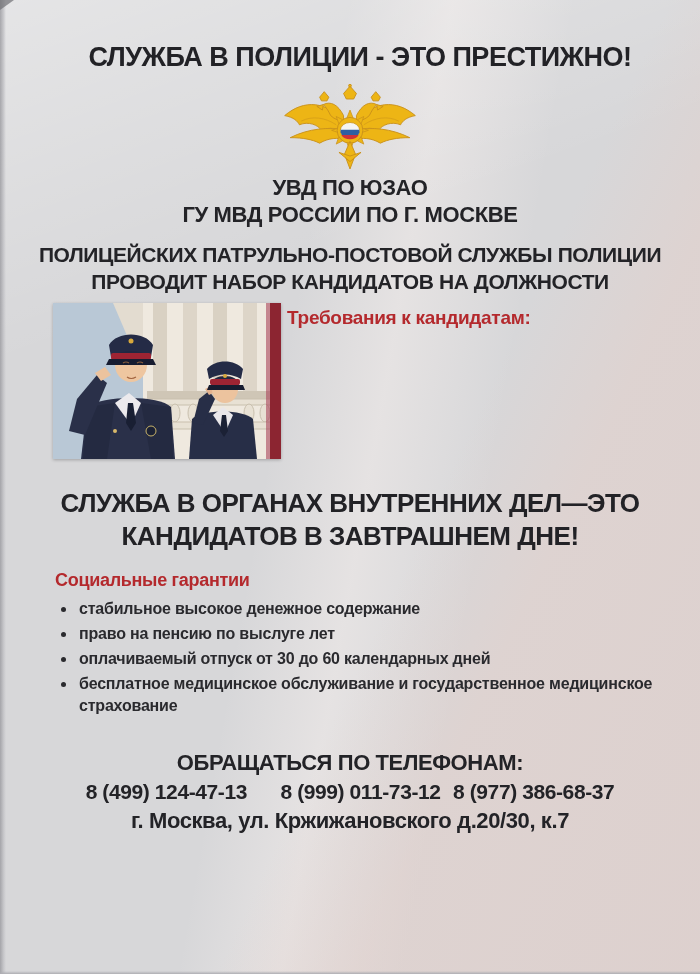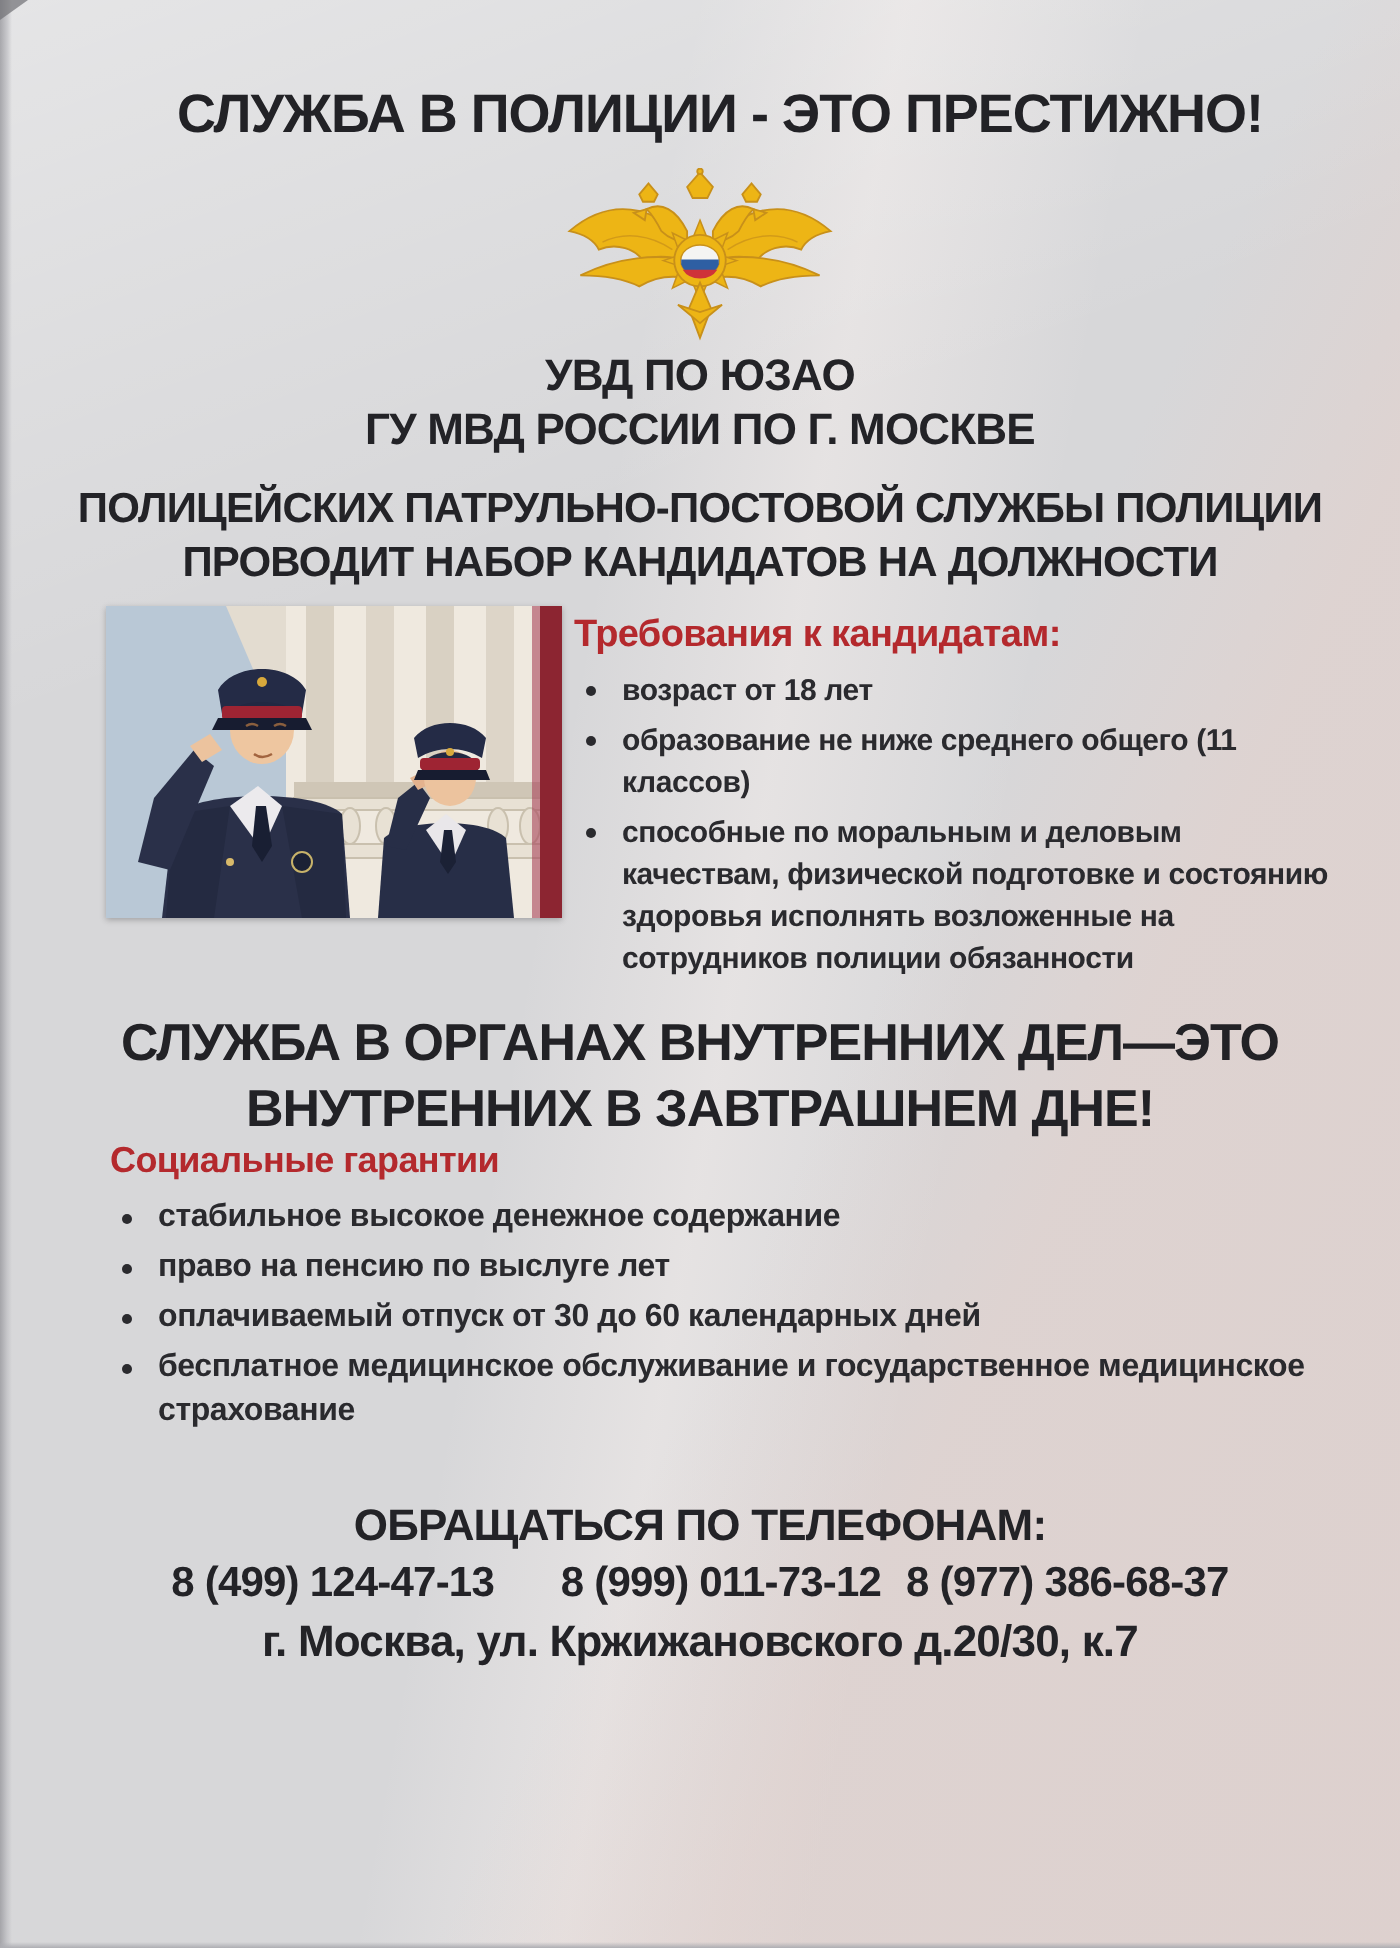--- a/index.html
+++ b/index.html
@@ -87,21 +87,21 @@
     margin-bottom: 4px;
   }
   ul.bullets li::before {
     content: "";
     position: absolute; left: 6px; top: 8px;
     width: 5px; height: 5px; border-radius: 50%;
     background: #2a2a2e;
   }
 
   .slogan {
-    position: absolute; top: 505px; left: 0; width: 100%;
+    position: absolute; top: 487px; left: 0; width: 100%;
     font-size: 26px; font-weight: 700; letter-spacing: -0.5px;
     line-height: 33px; color: #222226;
   }
 
   .benefits { position: absolute; top: 570px; left: 55px; width: 620px; }
   .benefits .red-heading { margin-bottom: 7px; font-size: 18px; }
   .benefits ul.bullets li { font-size: 16px; line-height: 22px; margin-bottom: 3px; }
   .benefits ul.bullets li::before { top: 9px; }
 
   .contacts {
@@ -255,31 +255,26 @@
 
           <path d="M70,60 q3,-2 6,0" stroke="#8a5f3e" stroke-width="1.2" fill="none"></path>
           <path d="M84,60 q3,-2 6,0" stroke="#8a5f3e" stroke-width="1.2" fill="none"></path>
           <path d="M74,74 q4,3 9,0" stroke="#a2643f" stroke-width="1.2" fill="none"></path>
         </g>
       </svg>
     </div>
 
     <div class="reqs">
       <div class="red-heading">Требования к кандидатам:</div>
-      <ul class="bullets">
-        <li>возраст от 18 лет</li>
-        <li>образование не ниже среднего общего (11 классов)</li>
-        <li>способные по моральным и деловым качествам, физической подготовке и состоянию здоровья исполнять возложенные на сотрудников полиции обязанности</li>
-      </ul>
     </div>
   </div>
 
   <div class="slogan center">
     <div>СЛУЖБА В ОРГАНАХ ВНУТРЕННИХ ДЕЛ—ЭТО</div>
-    <div>ВНУТРЕННИХ В ЗАВТРАШНЕМ ДНЕ!</div>
+    <div>КАНДИДАТОВ В ЗАВТРАШНЕМ ДНЕ!</div>
   </div>
 
   <div class="benefits">
     <div class="red-heading">Социальные гарантии</div>
     <ul class="bullets">
       <li>стабильное высокое денежное содержание</li>
       <li>право на пенсию по выслуге лет</li>
       <li>оплачиваемый отпуск от 30 до 60 календарных дней</li>
       <li>бесплатное медицинское обслуживание и государственное медицинское страхование</li>
     </ul>

